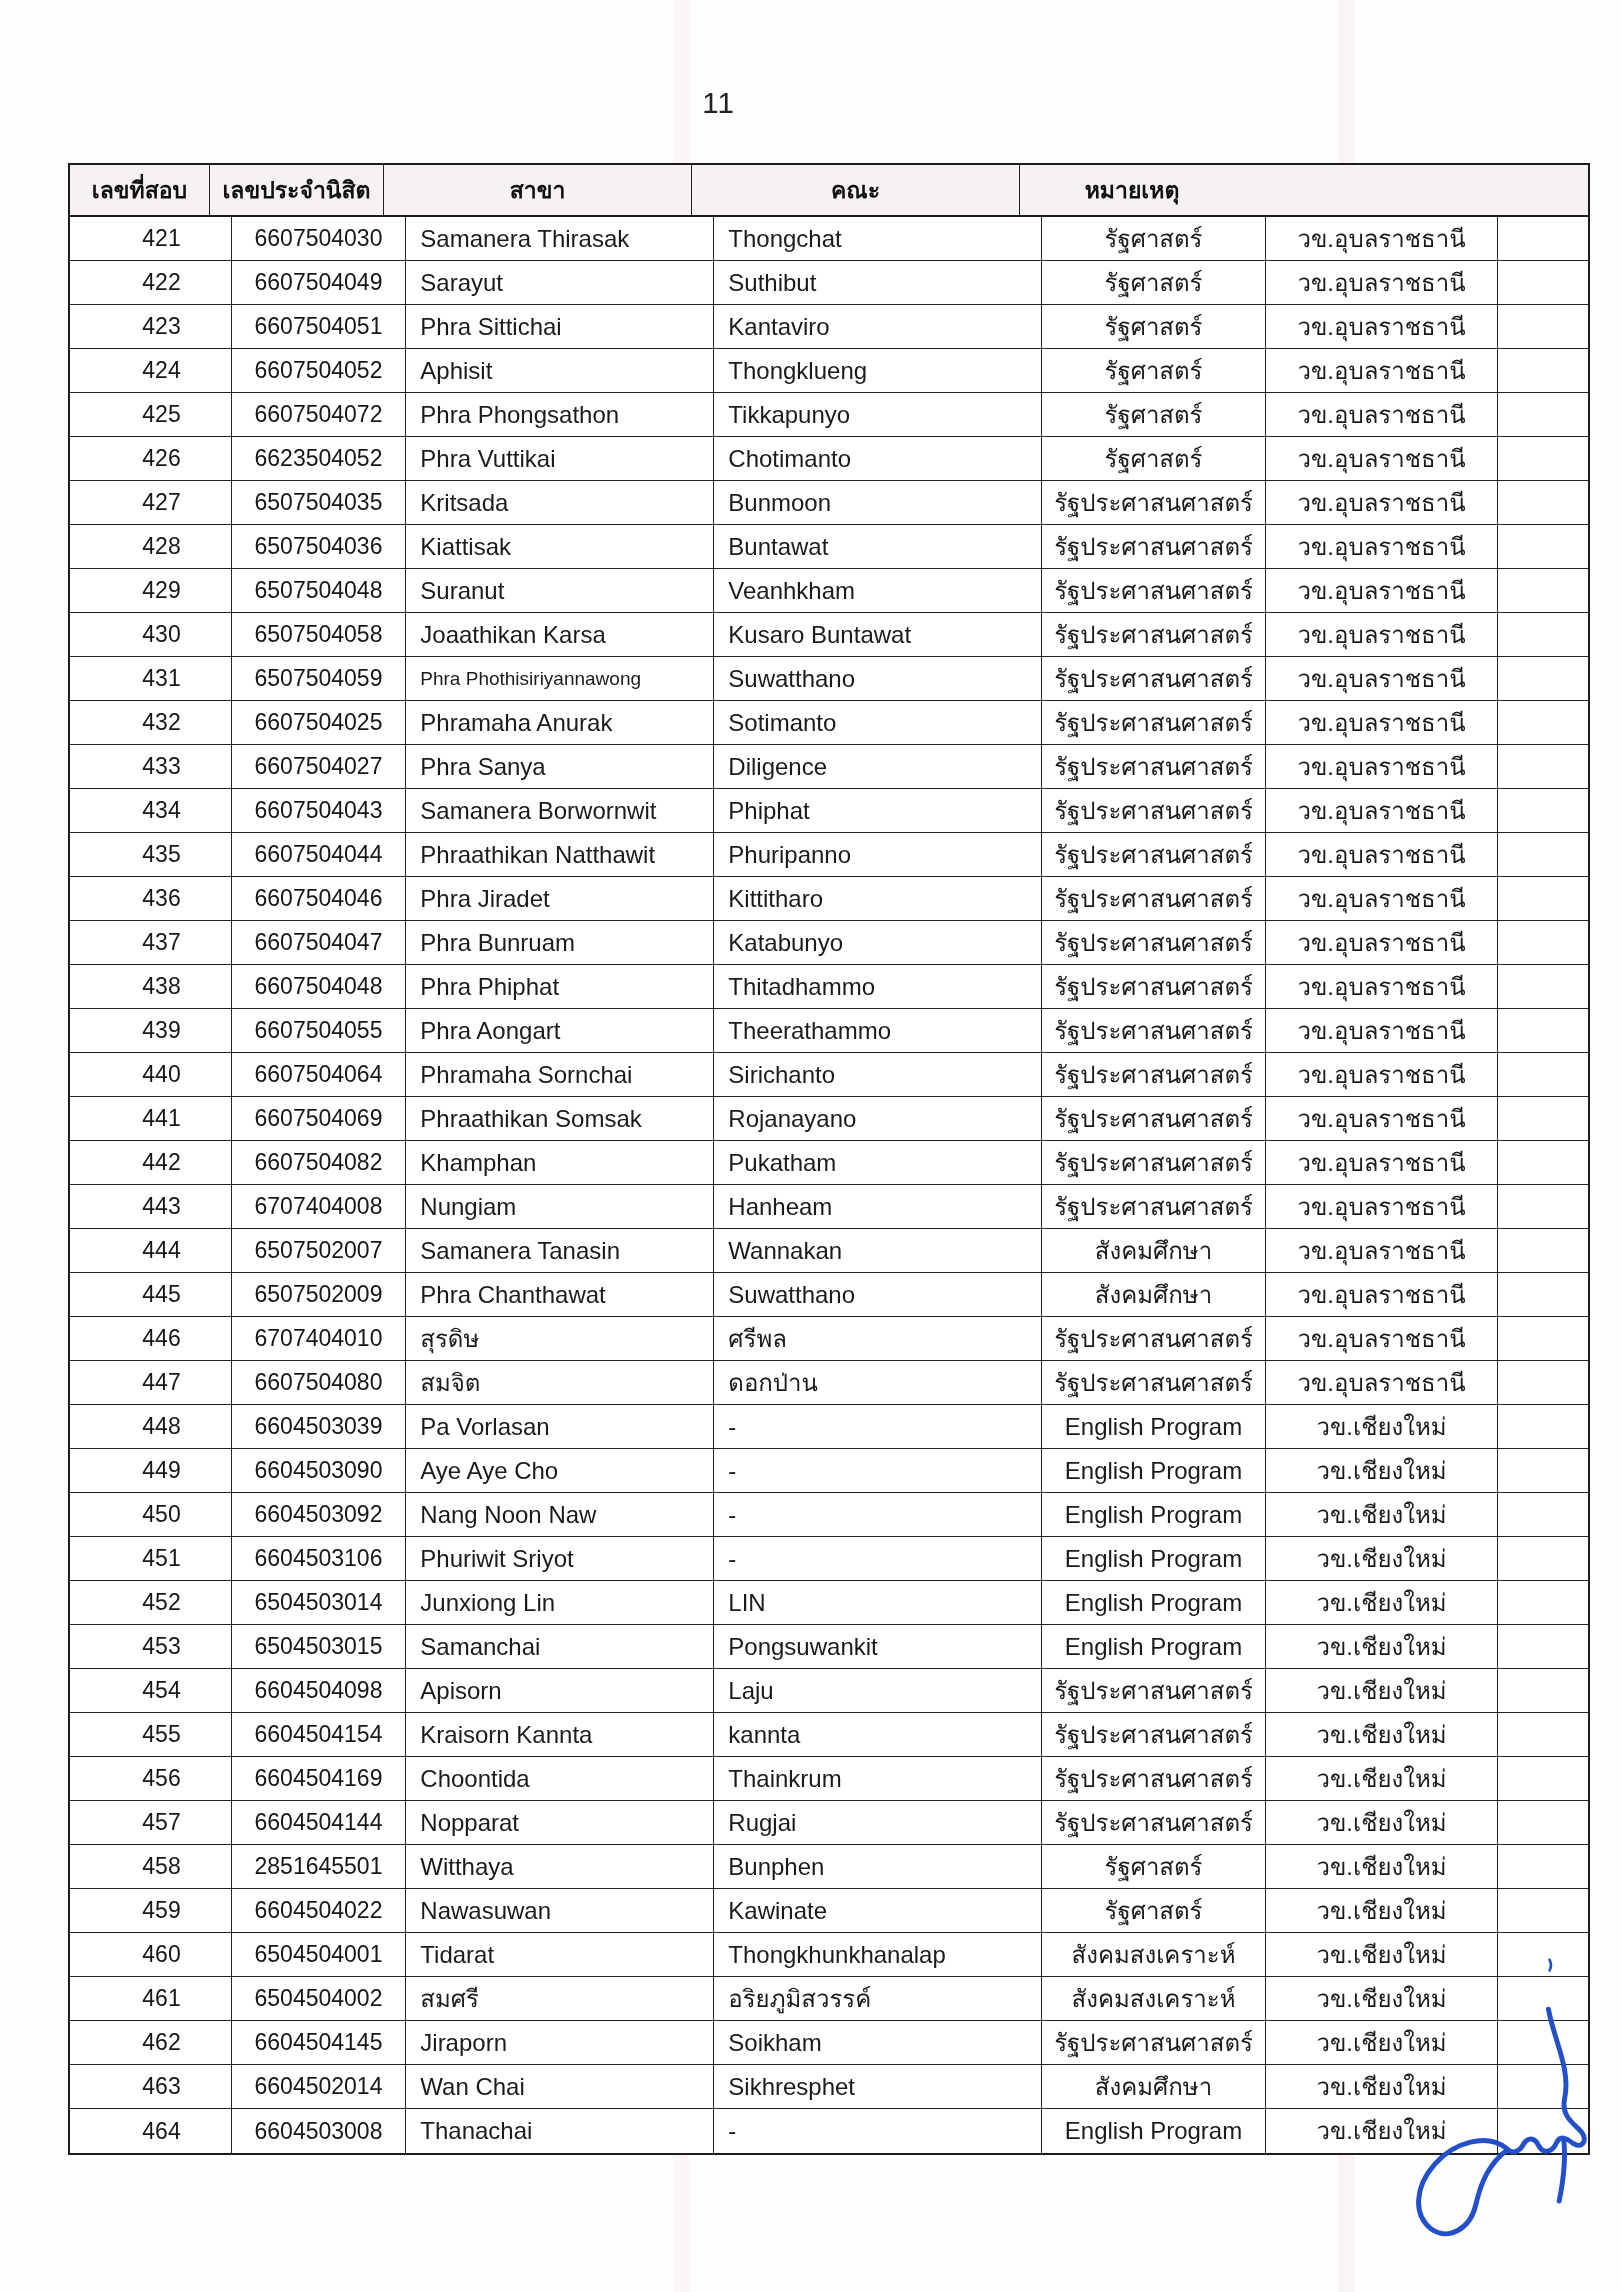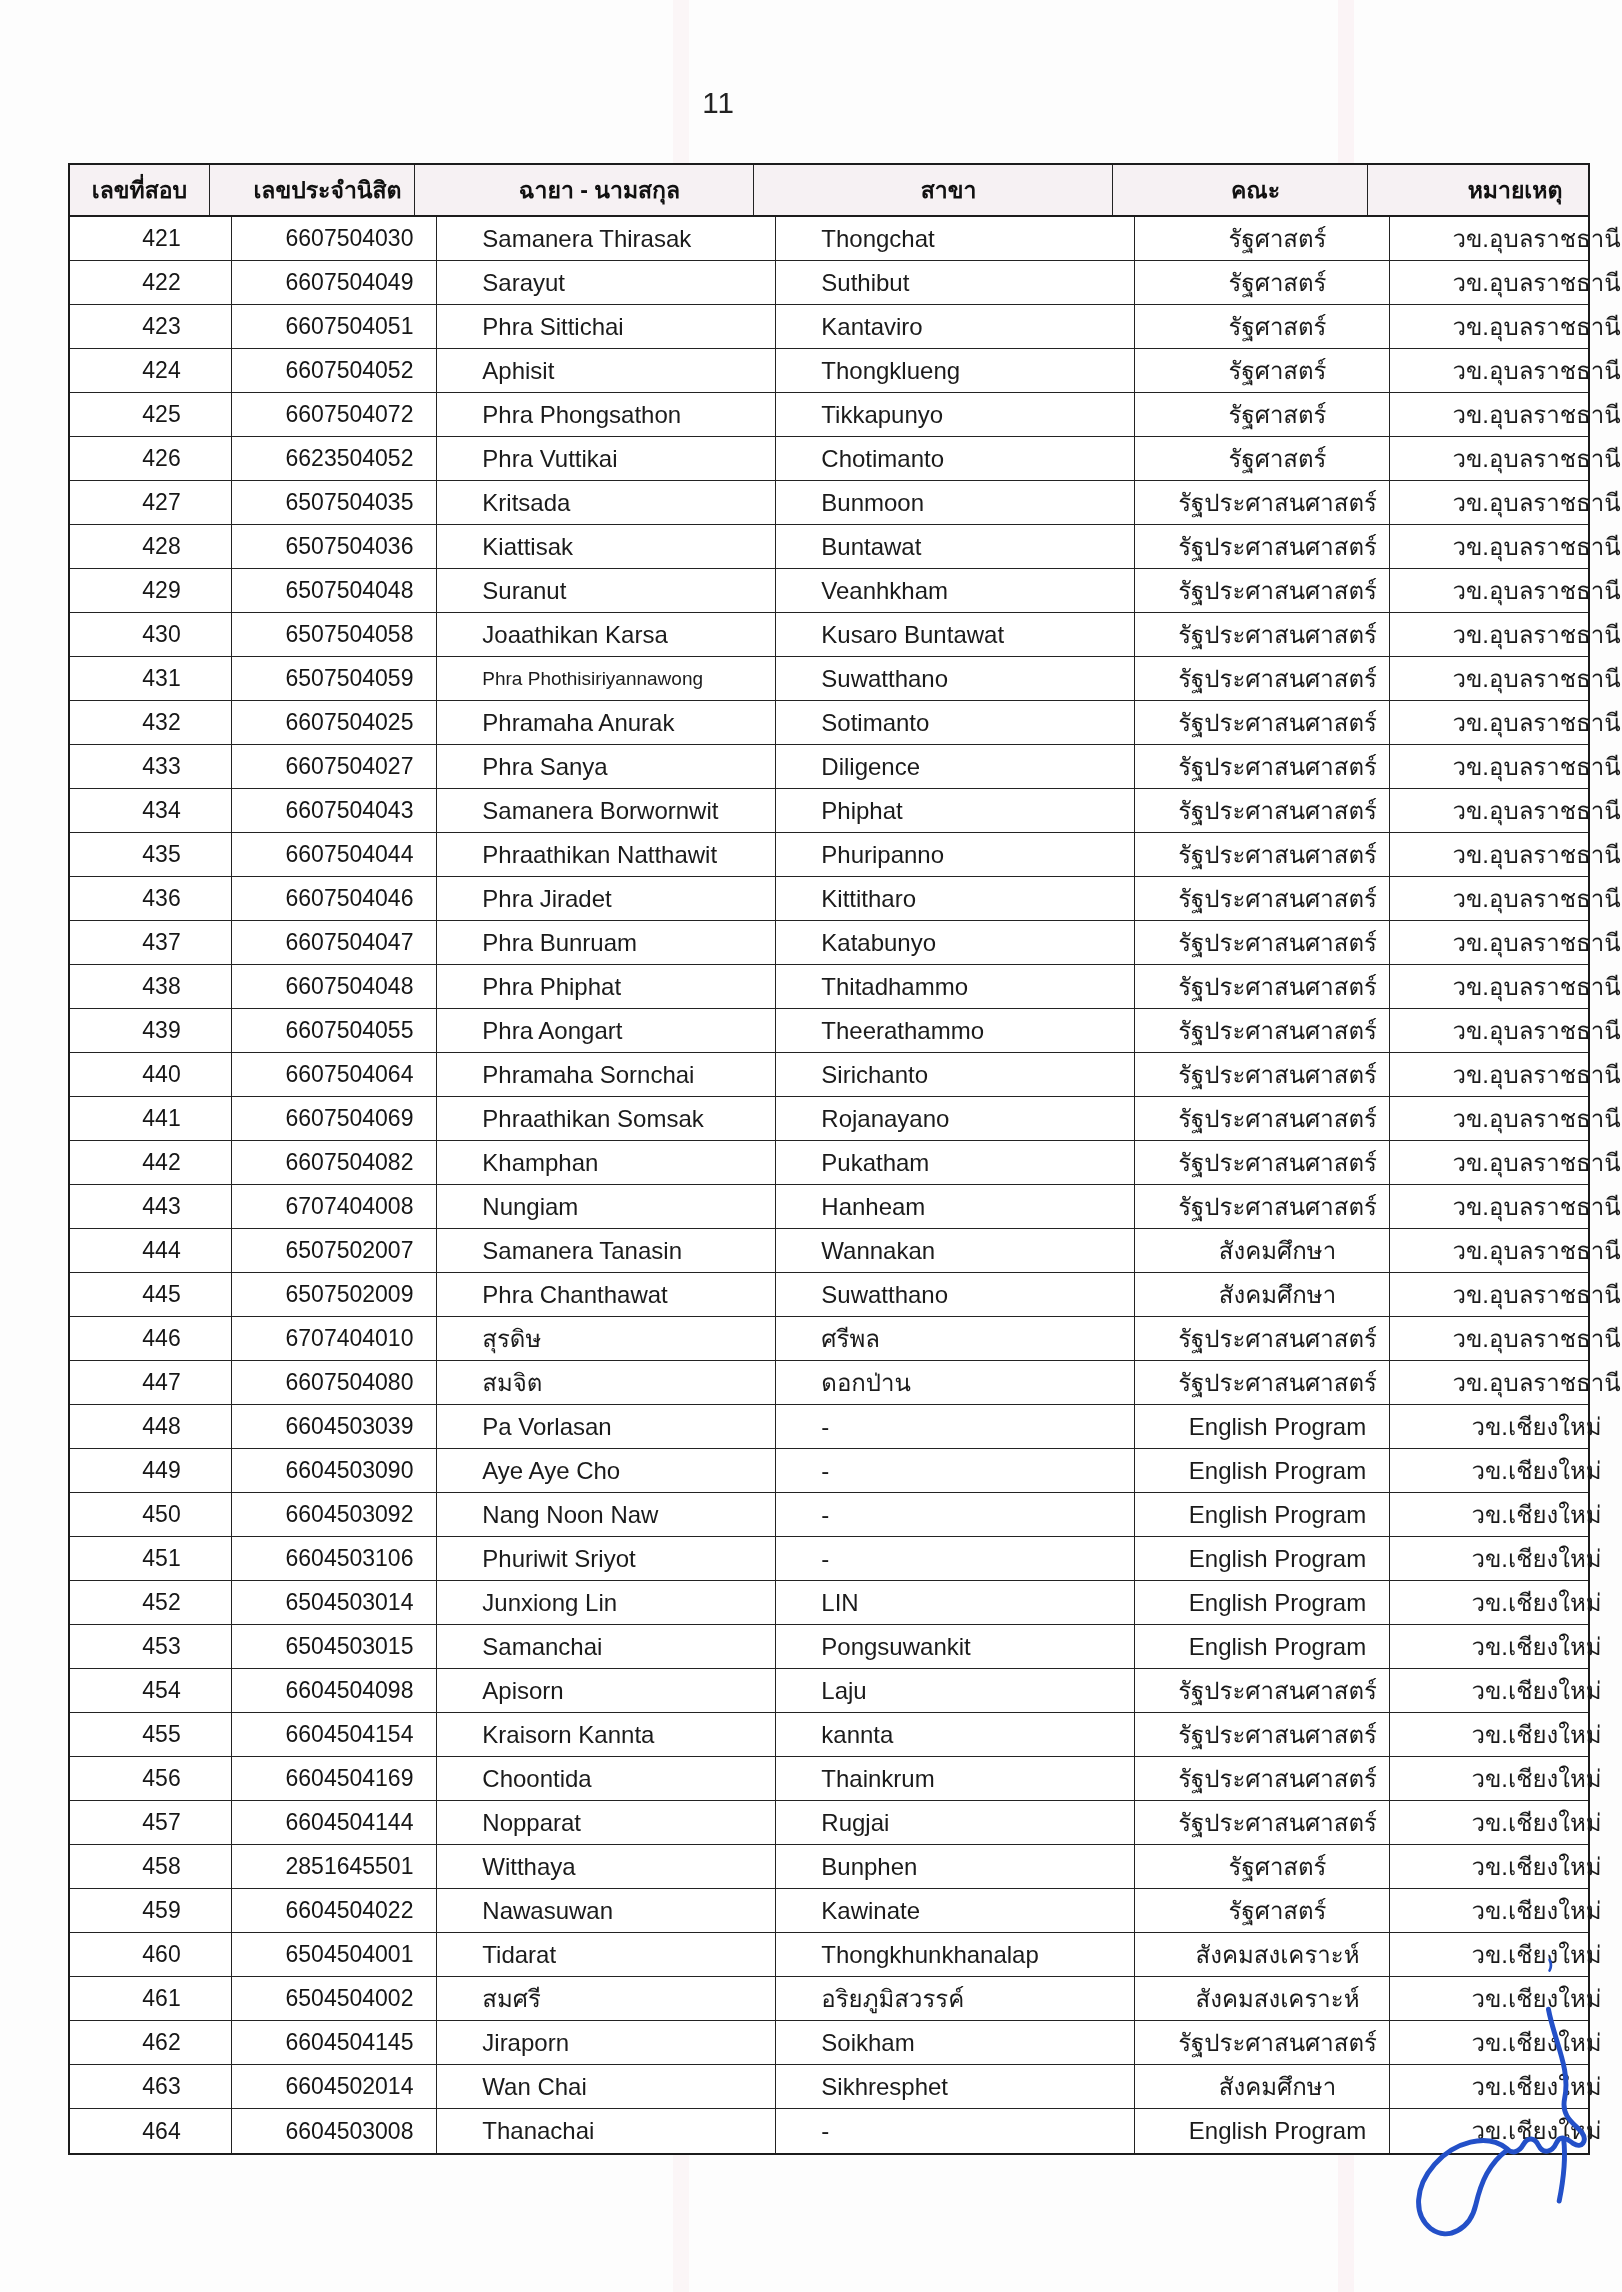--- a/index.html
+++ b/index.html
@@ -16,21 +16,20 @@
   .scan-streak{position:absolute;top:0;height:2293px;width:16px;pointer-events:none;}
   .streak-a{left:673px;background:rgba(246,214,224,0.18);}
   .streak-b{left:1338px;background:rgba(246,214,224,0.22);}
   .tbl{
     position:absolute;left:68px;top:163px;width:1522px;
     border:2.7px solid #1c1c1c;background:#fff;box-sizing:border-box;
   }
   .hrow,.row{
     display:grid;
     grid-template-columns:140px 174px 308px 328px 224px 232px 112px;
-    gap:31px;
   }
   .hrow{
     height:50px;background:#f6f1f3;
     border-bottom:2.7px solid #1c1c1c;
   }
   .row{height:44px;border-bottom:1.8px solid #232323;box-sizing:border-box;padding-left:22px;}
   .row:last-child{border-bottom:none;}
   .cell,.hcell{
     border-right:1.8px solid #232323;box-sizing:border-box;
     display:flex;align-items:center;justify-content:center;
@@ -49,21 +48,20 @@
 
 <div class="page-number">11</div>
 
 <div class="scan-streak streak-a"></div>
 <div class="scan-streak streak-b"></div>
 
 <div class="tbl">
   <div class="hrow">
     <div class="hcell">เลขที่สอบ</div>
     <div class="hcell">เลขประจำนิสิต</div>
-    <div class="hcell">ฉายา - นามสกุล</div>
     <div class="hcell">สาขา</div>
     <div class="hcell">คณะ</div>
     <div class="hcell">หมายเหตุ</div>
   </div>
   <div>
       <div class="row">
         <div class="cell c-exam-no">421</div>
         <div class="cell c-student-id">6607504030</div>
         <div class="cell c-name">Samanera Thirasak</div>
         <div class="cell c-surname">Thongchat</div>

